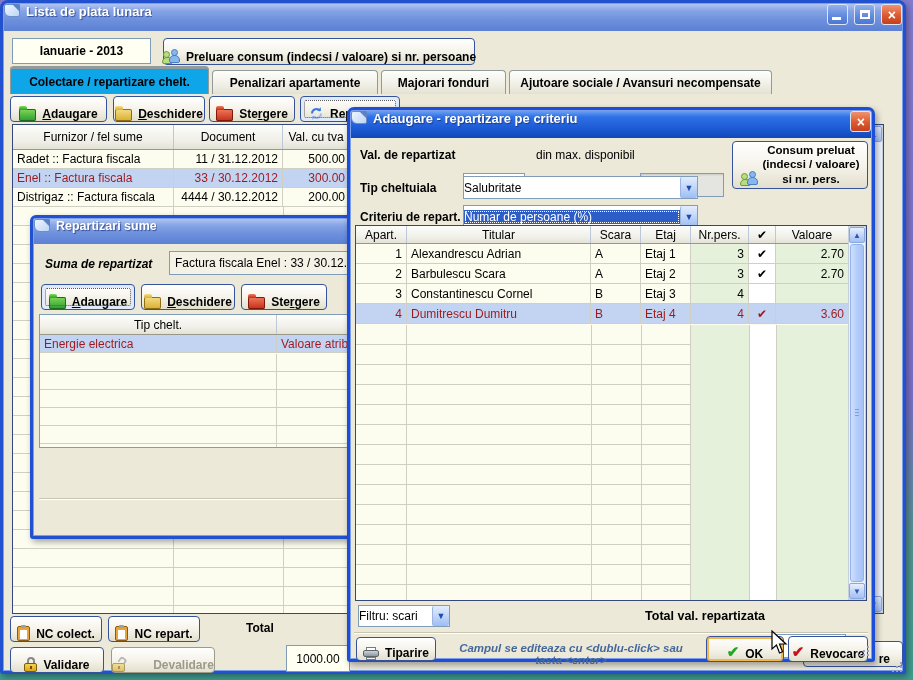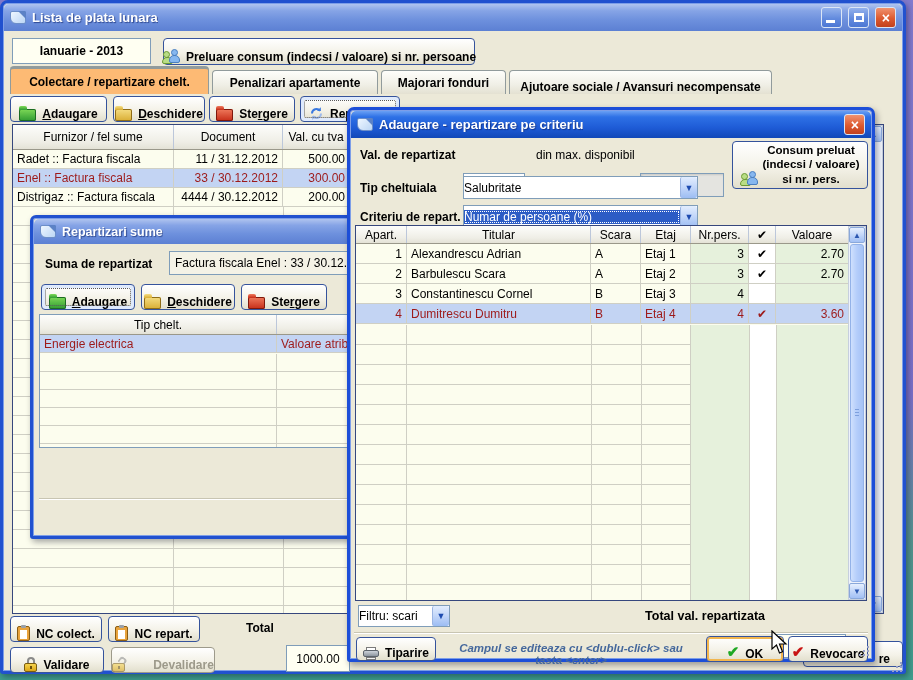--- a/index.html
+++ b/index.html
@@ -4,22 +4,22 @@
 <style>
   * { margin:0; padding:0; box-sizing:border-box; }
   html,body { width:913px; height:680px; overflow:hidden; }
   body { font-family:"Liberation Sans","DejaVu Sans",sans-serif; font-size:12px;
          background:linear-gradient(180deg,#837bce 0%,#7a70c8 58%,#53938e 80%,#3e9e8e 100%); }
   .screen { position:absolute; left:0; top:0; width:913px; height:680px; }
 
   
   .win { position:absolute; border:3px solid #2151cf; border-radius:8px 8px 3px 3px;
          background:#ECE9D8; box-shadow:inset 0 0 0 1px #7d9ee8, 2px 3px 6px rgba(0,0,20,.35); }
-  .tb { position:absolute; left:1px; top:1px; right:1px; height:27px; display:flex; align-items:center;
-        gap:6px; padding:0 6px; border-radius:5px 5px 0 0; }
+  .tb { position:absolute; left:1px; top:1px; right:1px; height:27px; display:flex; 
+        gap:6px; padding:0 0; border-radius:5px 5px 0 0; }
   .tb-inactive { background:linear-gradient(180deg,#b0c4ef 0%,#86a4e6 25%,#6d90dd 60%,#5c80d3 100%); }
   .tb-active   { background:linear-gradient(180deg,#6aa0f4 0%,#2e71e6 22%,#1e5bd6 62%,#1148b8 100%); }
   .tb-title { color:#fff; font-weight:bold; font-size:13px; text-shadow:1px 1px 1px rgba(15,35,105,.65);
               white-space:nowrap; overflow:hidden; }
   .note-ic { width:16px; height:13px; position:relative; background:linear-gradient(135deg,#eef6ff,#bcd6f5);
              border:1px solid #6d8fc8; border-radius:2px 2px 2px 6px; flex:0 0 auto; }
   .note-ic::after { content:""; position:absolute; right:-1px; top:-1px; border:4px solid transparent;
              border-top-color:#5c82c6; border-right-color:#5c82c6; border-radius:0 2px 0 0; }
   .winbtn { width:21px; height:21px; border:1px solid #dce6f5; border-radius:3px; display:flex;
             align-items:center; justify-content:center; position:relative;
@@ -117,21 +117,21 @@
                       radial-gradient(circle 1.5px at 6px 6px,#98a0c8 95%,transparent),
                       radial-gradient(circle 1.5px at 10px 6px,#98a0c8 95%,transparent),
                       radial-gradient(circle 1.5px at 2px 10px,#98a0c8 95%,transparent),
                       radial-gradient(circle 1.5px at 6px 10px,#98a0c8 95%,transparent),
                       radial-gradient(circle 1.5px at 10px 10px,#98a0c8 95%,transparent); }
 
   
   .tab { position:absolute; display:flex; align-items:center; justify-content:center; font-weight:bold;
          font-size:12px; border:1px solid #919b9c; border-bottom:none; border-radius:4px 4px 0 0;
          background:linear-gradient(180deg,#fefefb,#f0efe6 60%,#e4e1d2); white-space:nowrap; overflow:hidden; }
-  .tab.active { background:#fdba74; border-top:3px solid #e68b2c; border-color:#919b9c; z-index:3; }
+  .tab.active { background:#0ea5e9; border-top:3px solid #e68b2c; border-color:#919b9c; z-index:3; }
 </style>
 </head>
 <body>
 
 <div class="screen">
 
   <div class="win" style="left:0; top:0; width:906px; height:674px;">
     <div class="tb tb-inactive">
       <span class="note-ic"></span>
       <span class="tb-title">Lista de plata lunara</span>
@@ -162,21 +162,21 @@
 
     <div class="tab active" style="left:7px; top:63px; width:199px; height:28px;">
       <span>Colectare / repartizare chelt.</span>
     </div>
     <div class="tab" style="left:209px; top:67px; width:166px; height:24px;">
       <span>Penalizari apartamente</span>
     </div>
     <div class="tab" style="left:378px; top:67px; width:125px; height:24px;">
       <span>Majorari fonduri</span>
     </div>
-    <div class="tab" style="left:506px; top:67px; width:263px; height:24px;align-items:flex-end;">
+    <div class="tab" style="left:506px; top:67px; width:263px; height:24px;">
       <span>Ajutoare sociale / Avansuri necompensate</span>
     </div>
 
     <button class="xpbtn" style="left:7px; top:93px; width:97px; height:26px;">
       <span class="folder green"></span>
       <span><span class="mn">A</span><span>daugare</span></span>
     </button>
     <button class="xpbtn" style="left:110px; top:93px; width:92px; height:26px;">
       <span class="folder yellow"></span>
       <span><span class="mn">D</span><span>eschidere</span></span>
@@ -266,21 +266,21 @@
         </span>
       <span>Devalidare</span>
     </button>
   </div>
 
   <div class="win" style="left:30px; top:215px; width:540px; height:324px; border-radius:6px 6px 3px 3px;">
     <div class="tb tb-inactive" style="height:25px;">
       <span class="note-ic"></span>
       <span class="tb-title" style="font-size:12.5px;">Repartizari sume</span>
     </div>
-    <span class="lbl" style="left:12px; top:39px;">Suma de repartizat</span>
+    <span class="lbl" style="left:12px; top:39px;font-style:italic;">Suma de repartizat</span>
     <div class="field" style="left:136px; top:33px; width:392px; height:24px; background:#f4f2e6;">
       <span>Factura fiscala Enel : 33 / 30.12.2012</span>
     </div>
 
     <button class="xpbtn focusdot" style="left:8px; top:66px; width:94px; height:26px;">
       <span class="folder green"></span>
       <span><span class="mn">A</span><span>daugare</span></span>
     </button>
     <button class="xpbtn" style="left:108px; top:66px; width:94px; height:26px;">
       <span class="folder yellow"></span>

